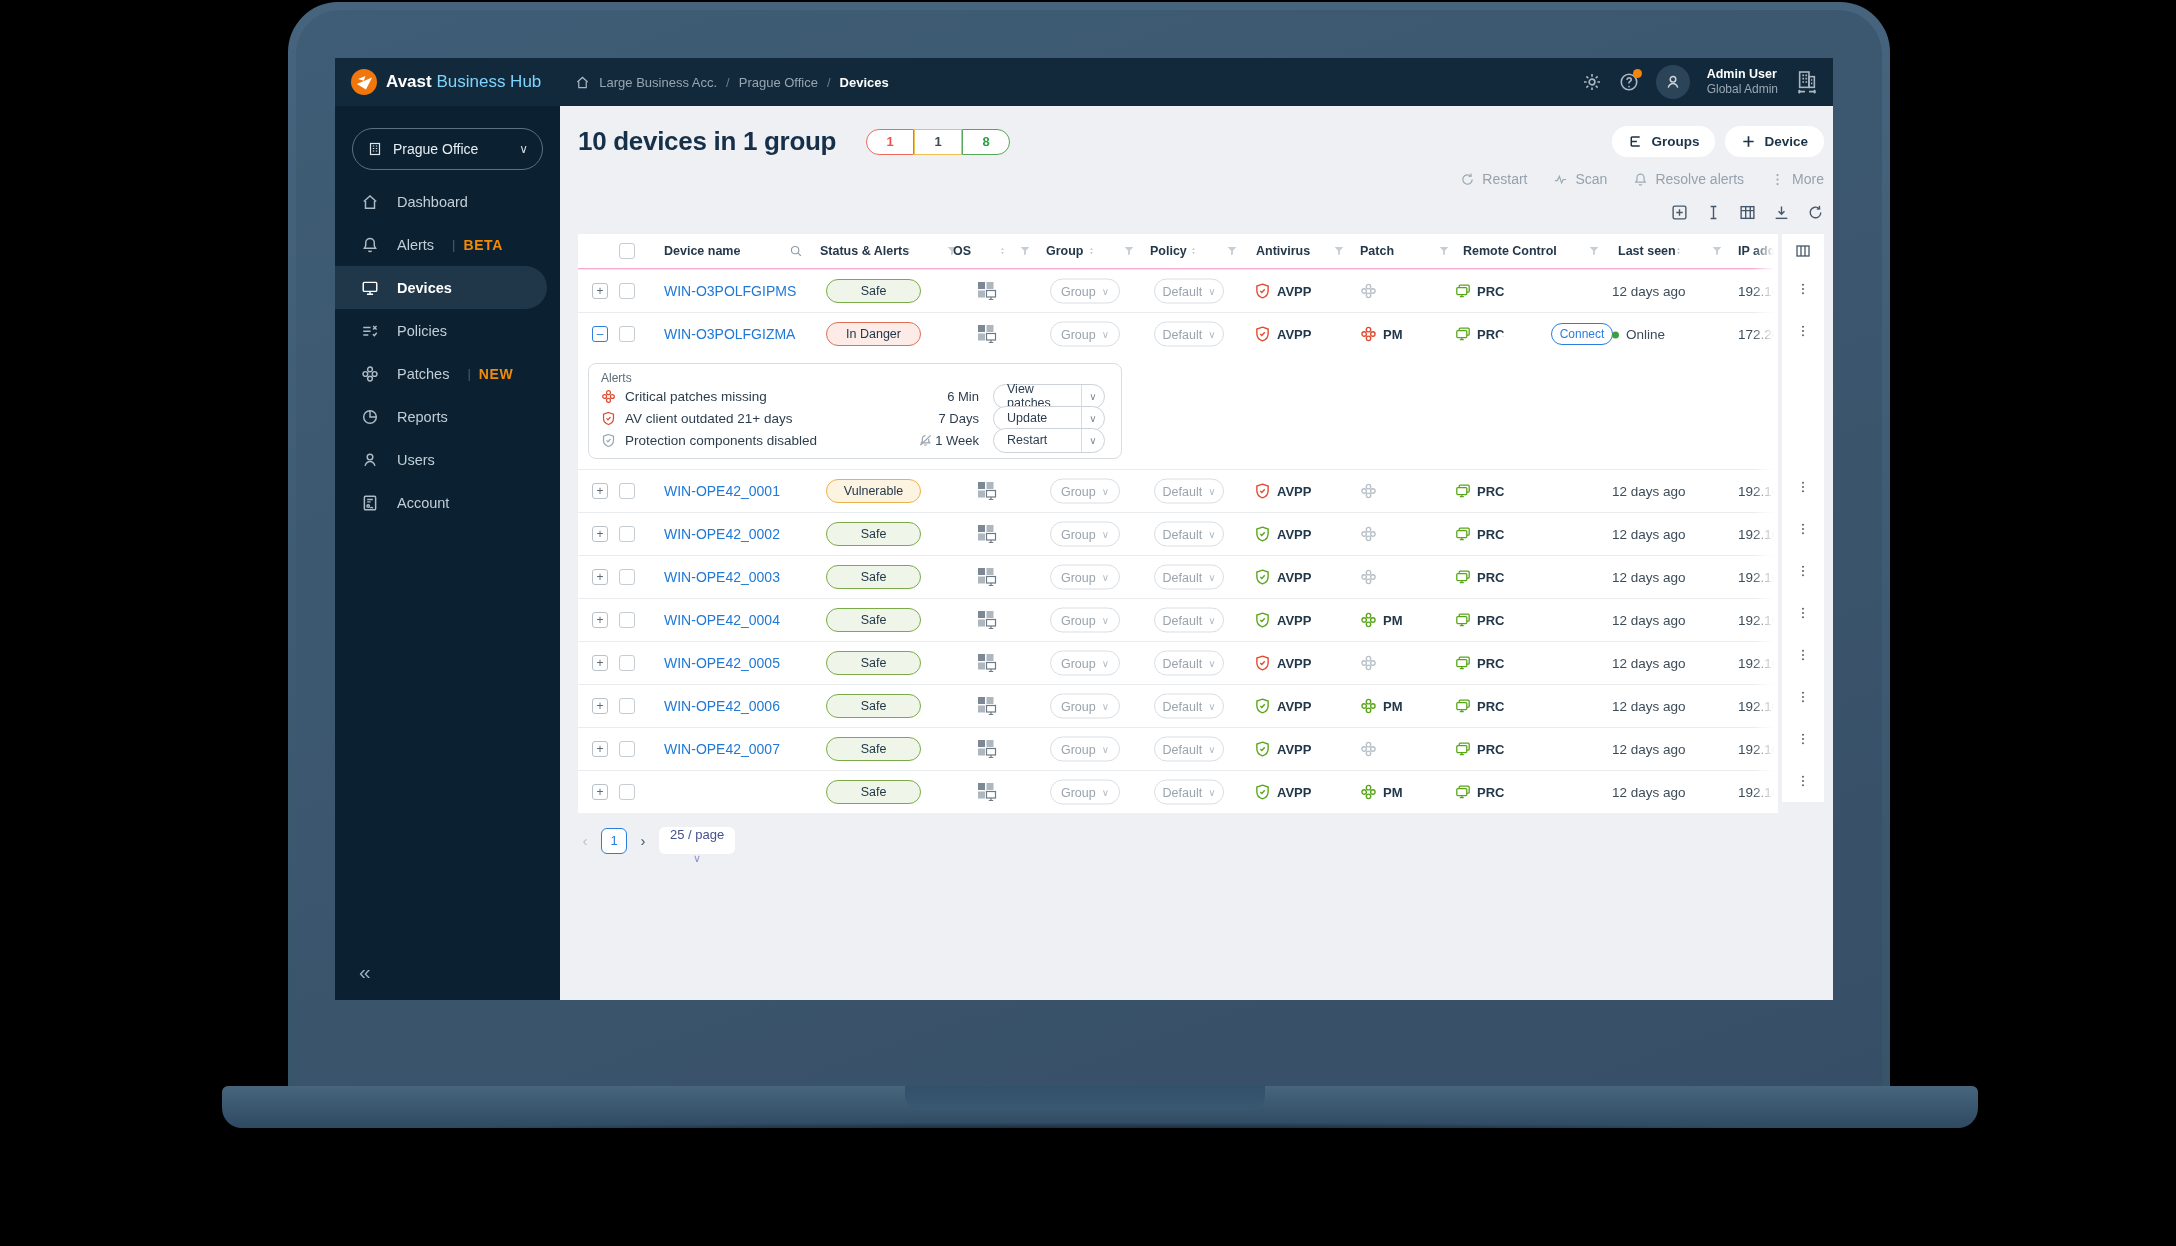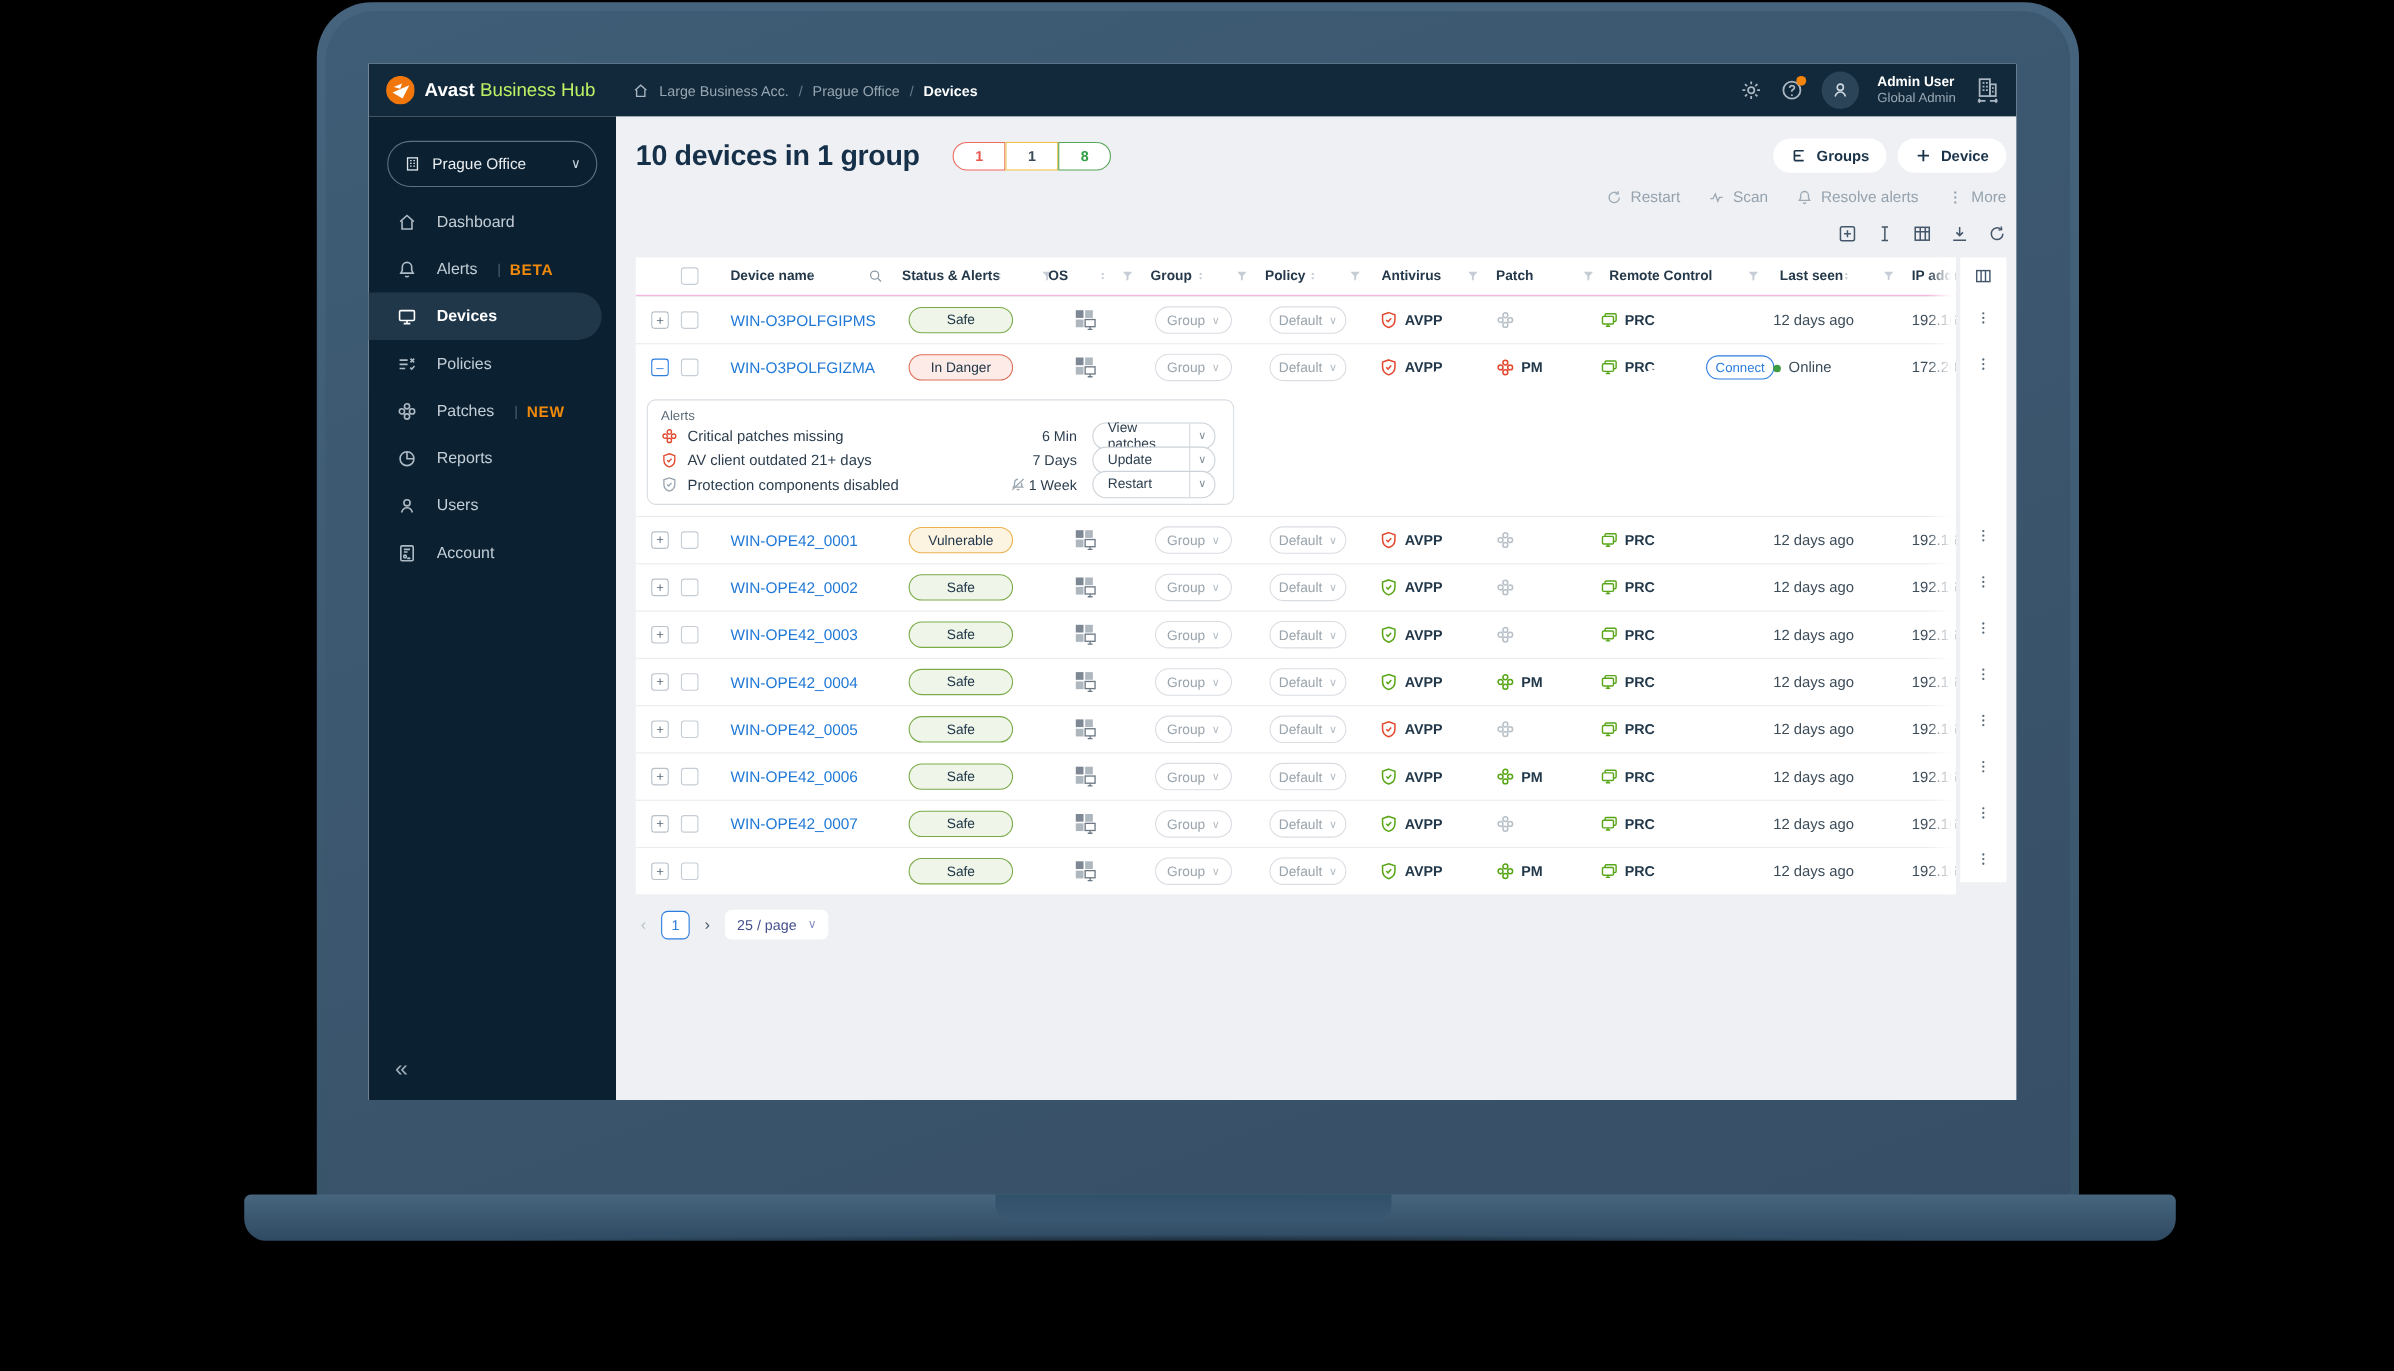--- a/index.html
+++ b/index.html
@@ -17,21 +17,21 @@
   .base-shadow{position:absolute;left:250px;top:1122px;width:1700px;height:26px;border-radius:50%;
        background:radial-gradient(ellipse at center,rgba(0,0,0,.85),rgba(0,0,0,0) 70%);}
   .screen{position:absolute;left:335px;top:58px;width:1498px;height:942px;background:#eef0f3;overflow:hidden;}
   
   .app-header{position:absolute;left:0;top:0;width:100%;height:48px;background:#11293b;display:flex;align-items:center;
        padding:0 14px 0 16px;box-sizing:border-box;color:#fff;}
   .brand{display:flex;align-items:center;gap:9px;}
   .brand .logo{width:26px;height:26px;}
   .brand-text{font-size:17px;color:#fff;white-space:nowrap;}
   .brand-text b{font-weight:700;}
-  .brand-text span{font-weight:300;color:#bef264;}
+  .brand-text span{font-weight:300;color:#7dd3fc;}
   .breadcrumb{display:flex;align-items:center;gap:9px;margin-left:34px;font-size:13px;color:#97a5b1;justify-content:space-between;}
   .breadcrumb .sep{color:#6a7d8c;}
   .breadcrumb .crumb-last{color:#fff;font-weight:700;}
   .hdr-right{margin-left:auto;display:flex;align-items:center;gap:17px;}
   .hicon{width:20px;height:20px;color:#aab7c2;position:relative;}
   .help-dot{position:absolute;right:-3px;top:-3px;width:9px;height:9px;border-radius:50%;background:#f4840c;}
   .avatar{width:34px;height:34px;border-radius:50%;background:#2c4458;display:flex;align-items:center;justify-content:center;color:#cdd7df;}
   .userinfo{line-height:1.25;}
   .userinfo .uname{font-size:12.5px;font-weight:700;color:#fff;}
   .userinfo .urole{font-size:12px;color:#9aa8b4;}
@@ -124,21 +124,21 @@
        display:flex;align-items:center;font-size:12.5px;color:#2c3e4e;cursor:pointer;box-sizing:border-box;}
   .alert-action .alab{padding-left:13px;flex:1;}
   .alert-action .achev{width:22px;height:100%;border-left:1px solid #d7dce0;display:flex;align-items:center;justify-content:center;color:#7e8b96;font-size:10px;}
   
   .pagination{display:flex;align-items:center;gap:9px;margin-top:14px;}
   .pg-arrow{font-size:15px;color:#b9c1c8;cursor:pointer;width:14px;text-align:center;}
   .pg-arrow.nxt{color:#44566a;}
   .pg-num{width:26px;height:26px;border:1.5px solid #2b7de0;border-radius:6px;color:#2b7de0;font-size:13px;
        display:flex;align-items:center;justify-content:center;background:#fff;cursor:pointer;box-sizing:border-box;}
   .pg-size{height:27px;background:#fff;border-radius:6px;display:flex;align-items:center;gap:10px;padding:0 11px;
-       font-size:13px;color:#46508e;cursor:pointer;}
+       font-size:13px;color:#46508e;cursor:pointer;flex-direction:column;}
   .pg-size .chev{color:#8c93c9;font-size:11px;}
   svg{display:block;}
 </style>
 </head>
 <body>
 
 <div class="lid"></div>
 <div class="lid-inner"></div>
 <div class="base"></div>
 <div class="base-notch"></div>

